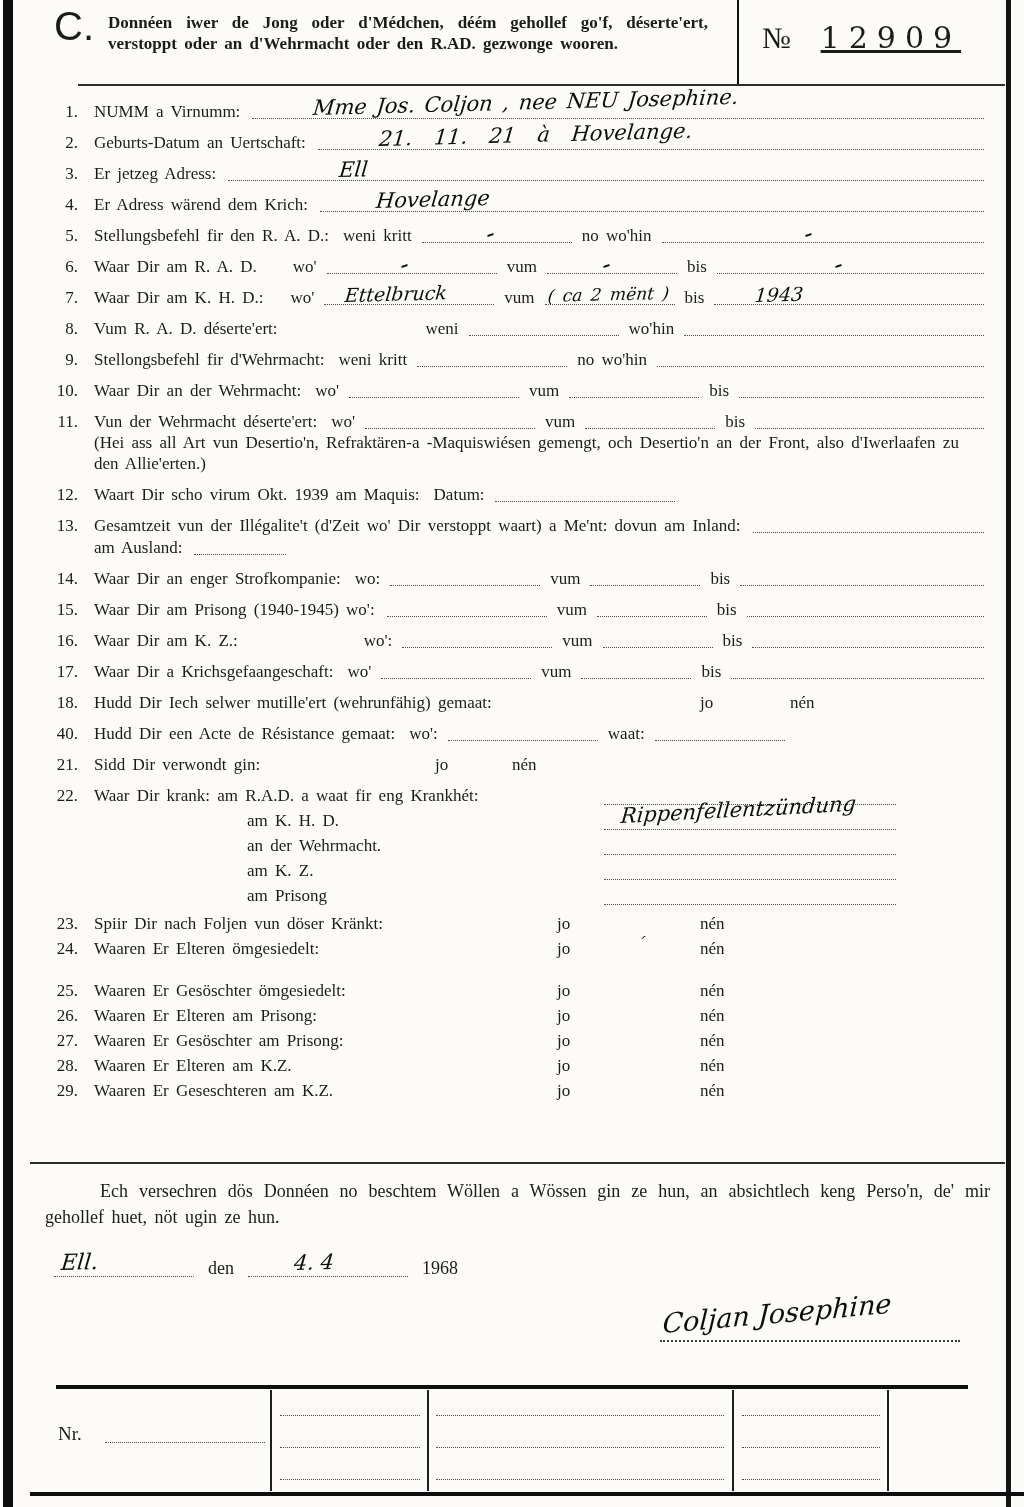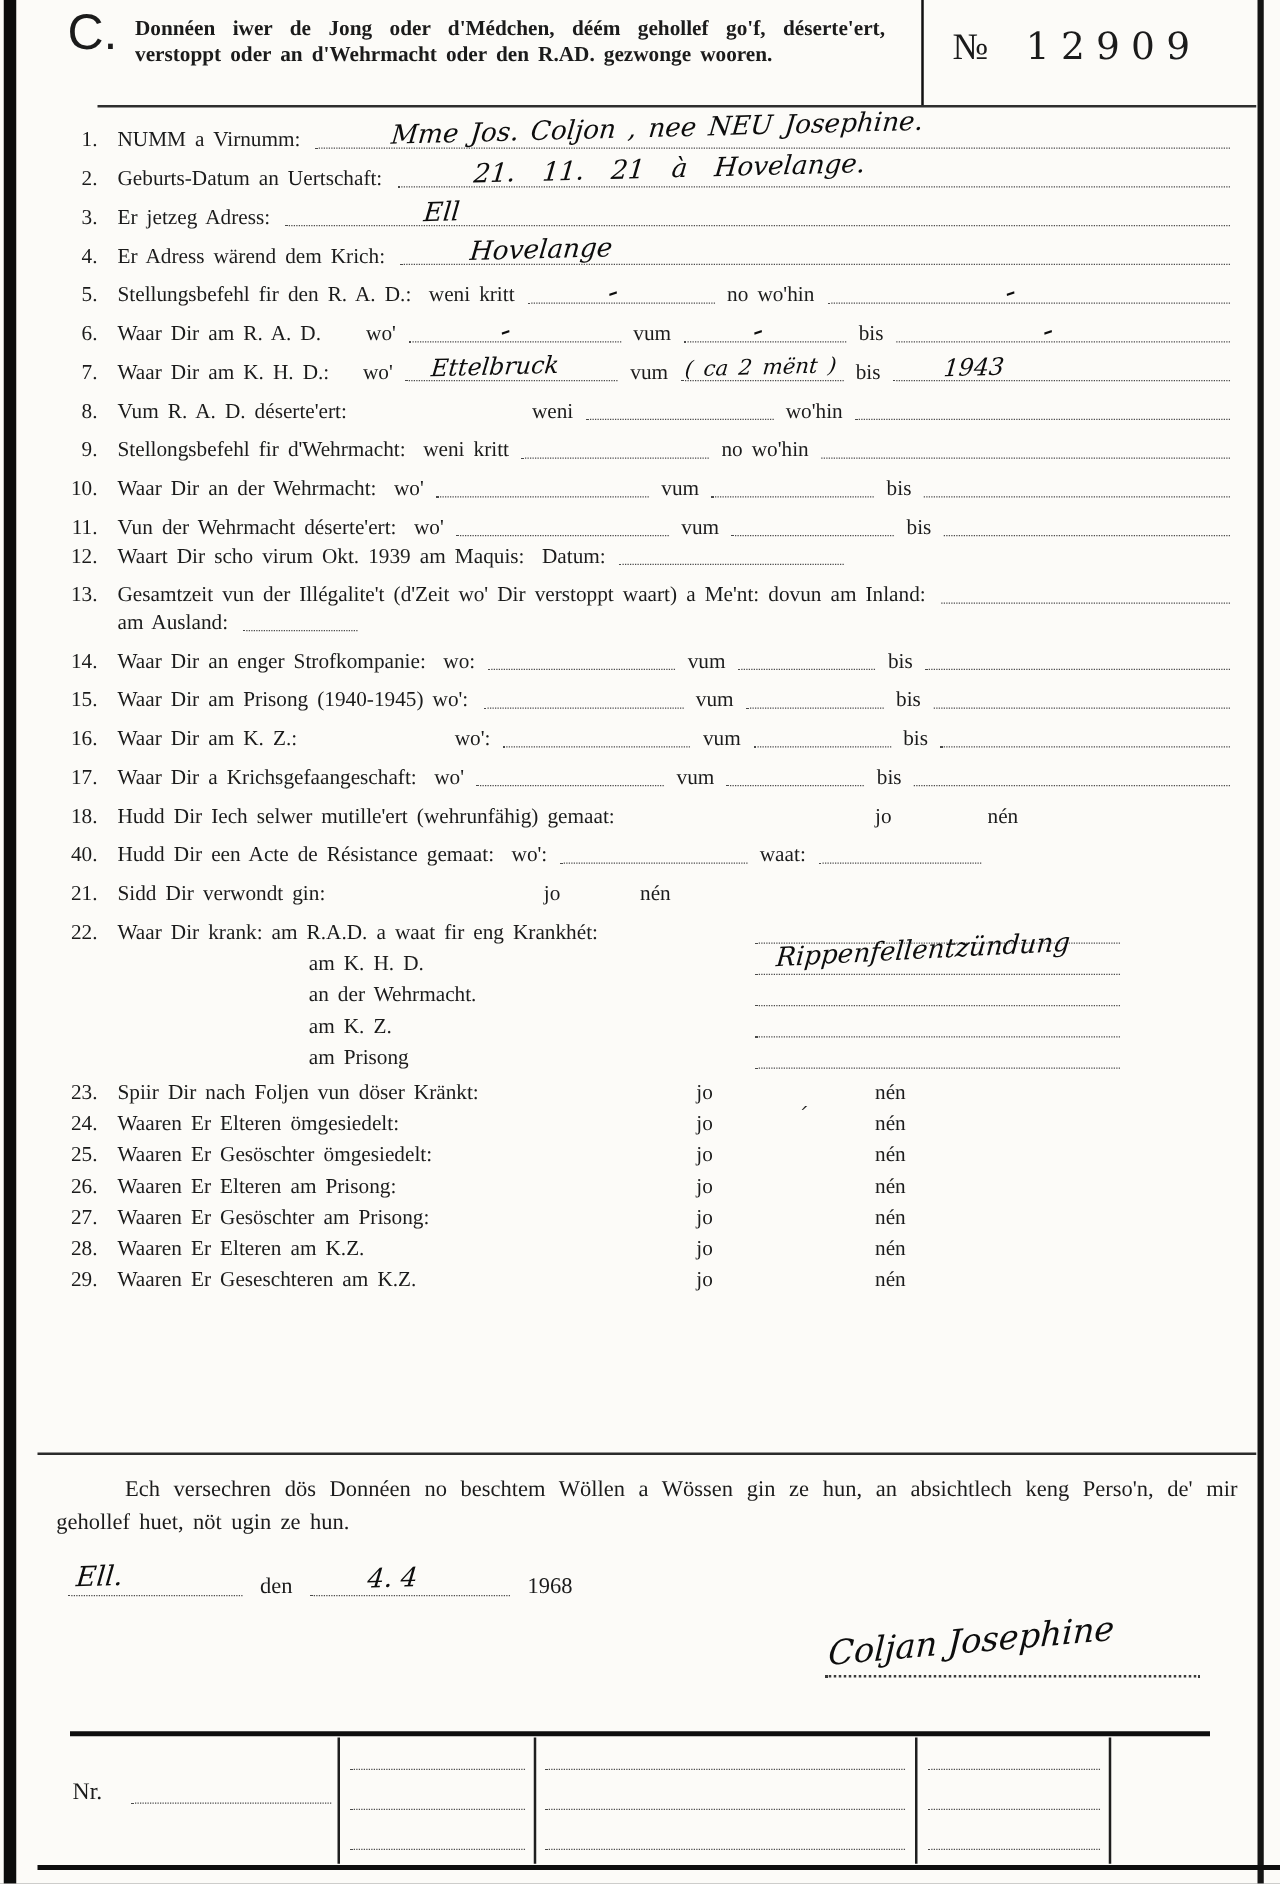--- a/index.html
+++ b/index.html
@@ -8,21 +8,21 @@
   
   .bl{position:absolute;left:3px;top:0;width:10px;height:100%;background:#0c0c0c;}
   .br{position:absolute;left:1006px;top:0;width:5px;height:100%;background:#141414;}
   
   .hdr-letter{position:absolute;left:54px;top:6px;font-family:"Liberation Sans",sans-serif;
               font-size:40px;font-weight:400;line-height:1;}
   .hdr-desc{position:absolute;left:108px;top:12px;width:600px;font-size:17px;font-weight:bold;
             line-height:21px;text-align:justify;word-spacing:3px;}
   .hdr-vsep{position:absolute;left:737px;top:0;width:2px;height:84px;background:#111;}
   .hdr-no{position:absolute;left:762px;top:20px;font-size:30px;white-space:nowrap;}
-  .no-val{letter-spacing:9px;margin-left:30px;font-family:"DejaVu Serif",serif;}
+  .no-val{letter-spacing:9px;margin-left:30px;font-family:"DejaVu Serif",serif;text-decoration:underline;}
   .hdr-rule{position:absolute;left:78px;top:84px;width:927px;height:2px;background:#2e2e2e;}
   
   .body{position:absolute;left:42px;top:102px;width:946px;}
   .q{display:flex;align-items:flex-end;margin-bottom:11px;font-size:17px;line-height:20px;
      white-space:nowrap;word-spacing:3px;position:relative;}
   .num{flex:none;width:36px;text-align:right;margin-right:16px;}
   .label{flex:none;margin-right:8px;}
   .tok{flex:none;margin:0 6px;}
   .dots{flex:none;border-bottom:1.6px dotted #4a4a4a;height:5px;margin:0 4px 3px 4px;position:relative;}
   .grow{flex:1;}
@@ -190,20 +190,21 @@
     <div class="q" style="margin-bottom:3px">
       <span class="num">11.</span>
       <span class="label">Vun der Wehrmacht déserte'ert:</span>
       <span class="tok">wo'</span>
       <span class="dots w170"></span>
       <span class="tok">vum</span>
       <span class="dots w130"></span>
       <span class="tok">bis</span>
       <span class="dots grow"></span>
     </div>
+    <div class="note">(Hei ass all Art vun Desertio'n, Refraktären-a -Maquiswiésen gemengt, och Desertio'n an der Front, also d'Iwerlaafen zu den Allie'erten.)</div>
 
     <div class="q">
       <span class="num">12.</span>
       <span class="label">Waart Dir scho virum Okt. 1939 am Maquis:</span>
       <span class="tok">Datum:</span>
       <span class="dots w180"></span>
     </div>
 
     <div class="q" style="margin-bottom:2px">
       <span class="num">13.</span>
@@ -309,21 +310,21 @@
       <div class="dline"></div>
     </div>
 
     <div class="q" style="margin-bottom:5px">
       <span class="num">23.</span>
       <span class="label">Spiir Dir nach Foljen vun döser Kränkt:</span>
       <span class="yn" style="left:515px">jo</span>
       <span class="yn" style="left:658px">nén</span>
     </div>
 
-    <div class="q" style="margin-bottom:5px">
+    <div class="q" style="margin-bottom:22px">
       <span class="num">24.</span>
       <span class="label">Waaren Er Elteren ömgesiedelt:</span>
       <span class="yn" style="left:515px">jo</span>
       <span class="yn" style="left:595px;bottom:6px;font-family:'DejaVu Serif',serif;font-style:italic">´</span>
       <span class="yn" style="left:658px">nén</span>
     </div>
 
     <div class="q" style="margin-bottom:5px">
       <span class="num">25.</span>
       <span class="label">Waaren Er Gesöschter ömgesiedelt:</span>

